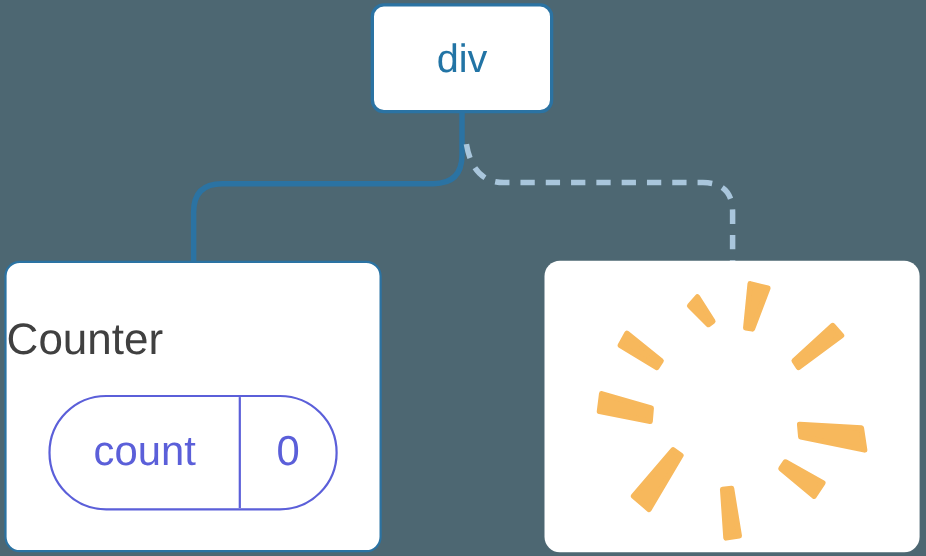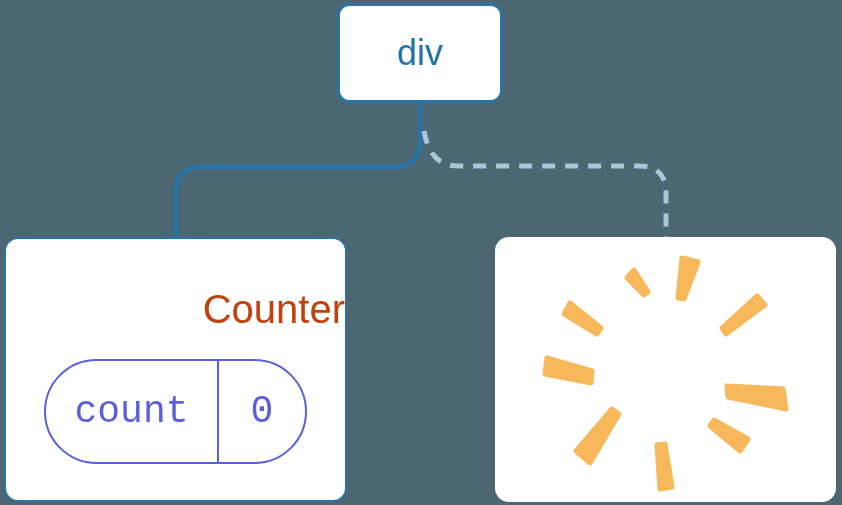--- a/index.html
+++ b/index.html
@@ -50,44 +50,43 @@
     border: 2px solid #2B73A3;
   }
   .card-removed {
     left: 495px;
     width: 341px;
   }
   .counter-title {
     position: absolute;
     left: 0; top: 42px;
     width: 100%;
-    text-align: right;
+    text-align: left;
     font-size: 40px;
     font-weight: 500;
     line-height: 56px;
-    color: #c2410c;
+    color: #404040;
   }
   .state-pill {
     position: absolute;
     left: 38px; top: 120px;
     width: 263px; height: 105px;
     border: 2.5px solid #5B5FD9;
     border-radius: 60px;
     box-sizing: border-box;
     display: flex;
     align-items: stretch;
     color: #5B5FD9;
     font-size: 38px;
     overflow: hidden;
   }
   .pill-cell {
     display: flex;
     align-items: center;
     justify-content: center;
-    font-family: Liberation Mono, monospace;
   }
   .pill-key {
     width: 171px;
     border-right: 2.5px solid #5B5FD9;
   }
   .pill-value {
     flex: 1;
   }
   .poof {
     position: absolute;

